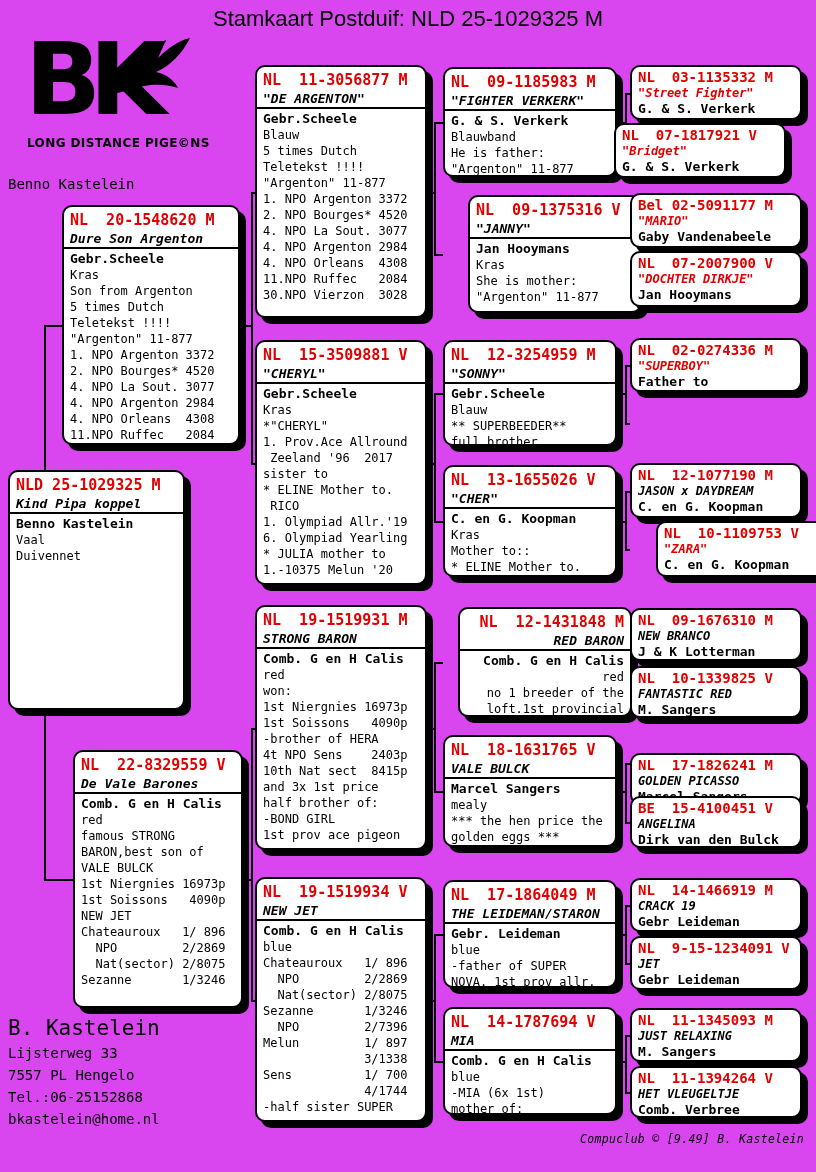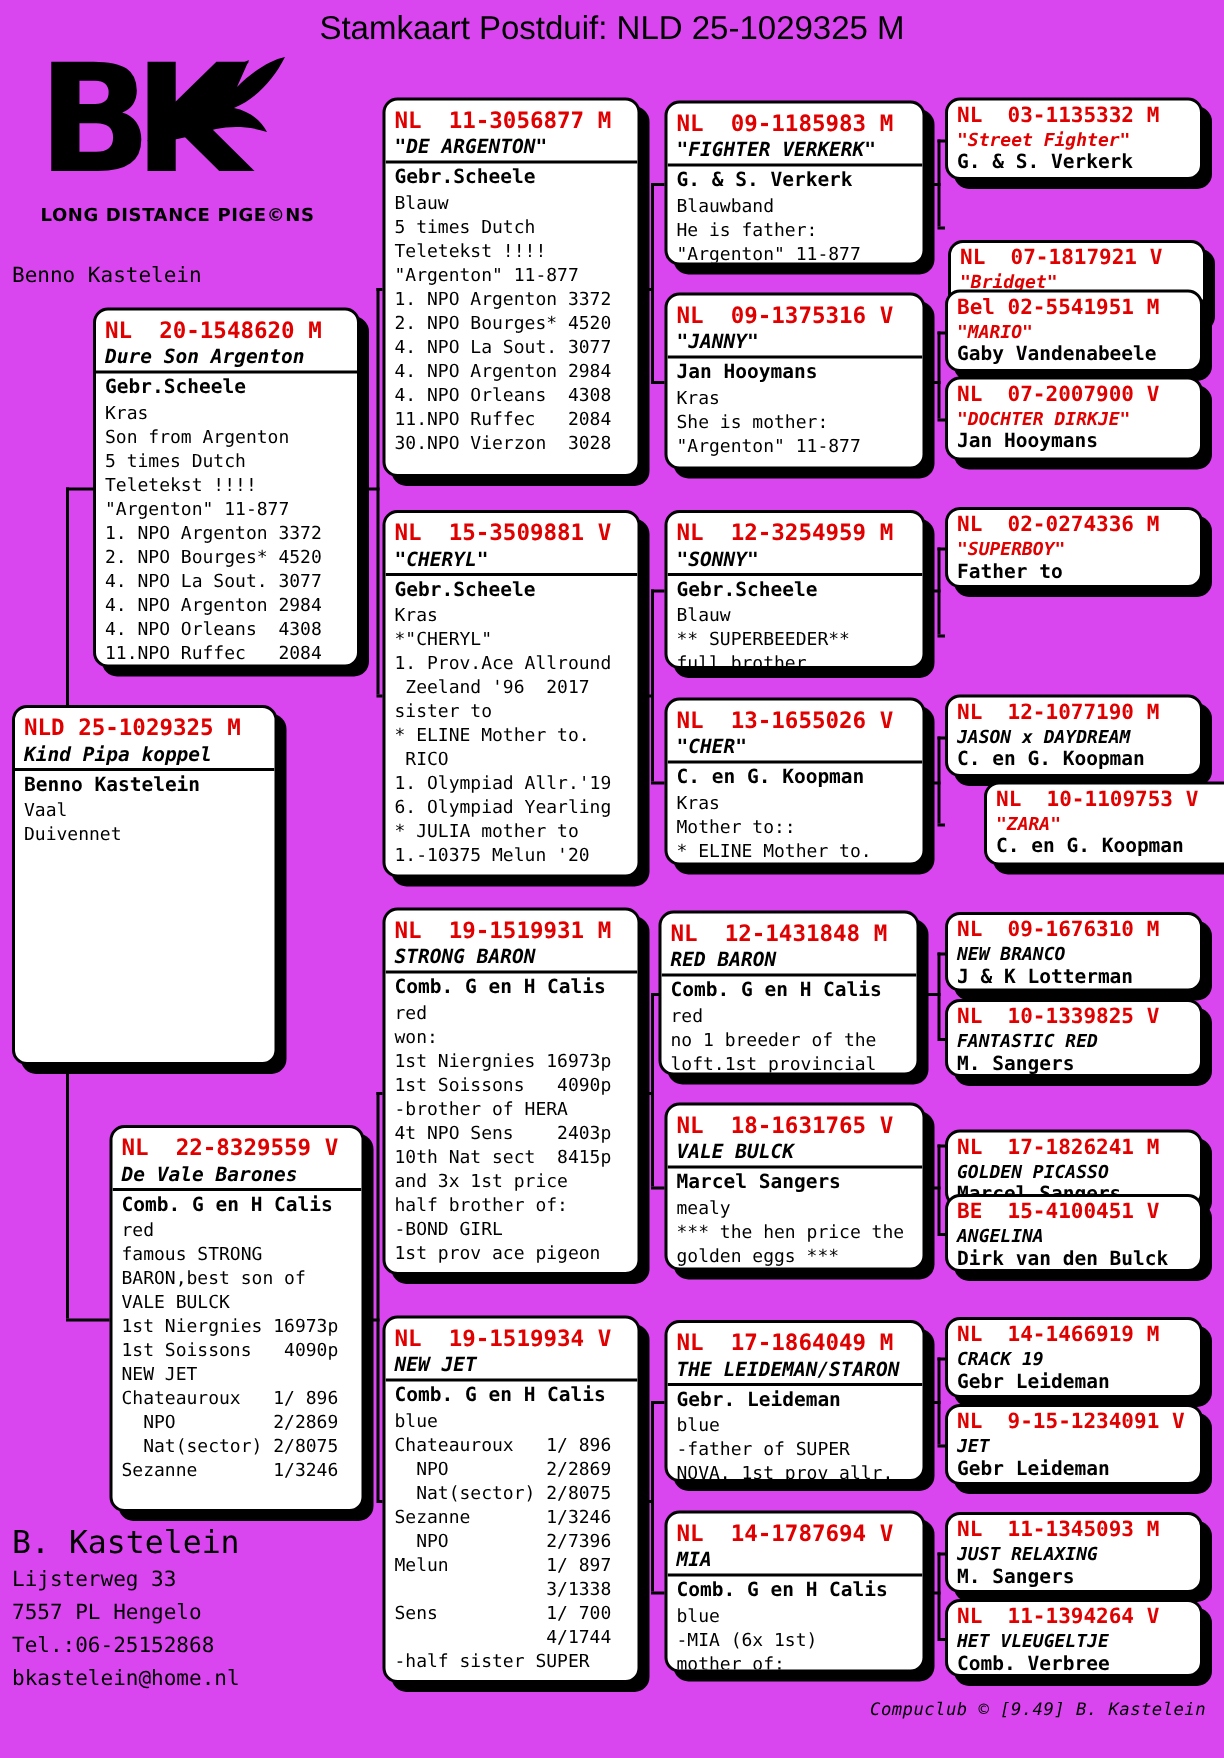--- a/index.html
+++ b/index.html
@@ -238,21 +238,21 @@
     <div class="pbox ruled" style="left: 443px; top: 67px; width: 174px; height: 110px;">
       <div class="hdr">
         <div class="ring">NL  09-1185983 M</div>
         <div class="pname">"FIGHTER VERKERK"</div>
       </div>
       <div class="owner">G. &amp; S. Verkerk</div>
       <div class="dline">Blauwband</div>
       <div class="dline">He is father:</div>
       <div class="dline">"Argenton" 11-877</div>
     </div>
-    <div class="pbox ruled" style="left: 443px; top: 195px; width: 174px; height: 118px;">
+    <div class="pbox ruled" style="left: 468px; top: 195px; width: 174px; height: 118px;">
       <div class="hdr">
         <div class="ring">NL  09-1375316 V</div>
         <div class="pname">"JANNY"</div>
       </div>
       <div class="owner">Jan Hooymans</div>
       <div class="dline">Kras</div>
       <div class="dline">She is mother:</div>
       <div class="dline">"Argenton" 11-877</div>
     </div>
     <div class="pbox ruled" style="left: 443px; top: 340px; width: 174px; height: 106px;">
@@ -268,21 +268,21 @@
     <div class="pbox ruled" style="left: 443px; top: 465px; width: 174px; height: 112px;">
       <div class="hdr">
         <div class="ring">NL  13-1655026 V</div>
         <div class="pname">"CHER"</div>
       </div>
       <div class="owner">C. en G. Koopman</div>
       <div class="dline">Kras</div>
       <div class="dline">Mother to::</div>
       <div class="dline">* ELINE Mother to.</div>
     </div>
-    <div class="pbox ruled" style="left: 439px; top: 607px; width: 174px; height: 110px;">
+    <div class="pbox ruled" style="left: 458px; top: 607px; width: 174px; height: 110px; text-align: right;">
       <div class="hdr">
         <div class="ring">NL  12-1431848 M</div>
         <div class="pname">RED BARON</div>
       </div>
       <div class="owner">Comb. G en H Calis</div>
       <div class="dline">red</div>
       <div class="dline">no 1 breeder of the</div>
       <div class="dline">loft.1st provincial</div>
     </div>
     <div class="pbox ruled" style="left: 443px; top: 735px; width: 174px; height: 112px;">
@@ -315,30 +315,30 @@
       <div class="dline">-MIA (6x 1st)</div>
       <div class="dline">mother of:</div>
     </div>
     <div class="pbox small" style="left: 630px; top: 65px; width: 172px; height: 55px;">
       <div class="hdr">
         <div class="ring">NL  03-1135332 M</div>
         <div class="pname nred">"Street Fighter"</div>
       </div>
       <div class="owner">G. &amp; S. Verkerk</div>
     </div>
-    <div class="pbox small" style="left: 632px; top: 123px; width: 172px; height: 55px; margin-top: 37px;">
+    <div class="pbox small" style="left: 614px; top: 123px; width: 172px; height: 55px;">
       <div class="hdr">
         <div class="ring">NL  07-1817921 V</div>
         <div class="pname nred">"Bridget"</div>
       </div>
       <div class="owner">G. &amp; S. Verkerk</div>
     </div>
     <div class="pbox small" style="left: 630px; top: 193px; width: 172px; height: 55px;">
       <div class="hdr">
-        <div class="ring">Bel 02-5541951 M</div>
+        <div class="ring">Bel 02-5091177 M</div>
         <div class="pname nred">"MARIO"</div>
       </div>
       <div class="owner">Gaby Vandenabeele</div>
     </div>
     <div class="pbox small" style="left: 630px; top: 251px; width: 172px; height: 56px;">
       <div class="hdr">
         <div class="ring">NL  07-2007900 V</div>
         <div class="pname nred">"DOCHTER DIRKJE"</div>
       </div>
       <div class="owner">Jan Hooymans</div>

